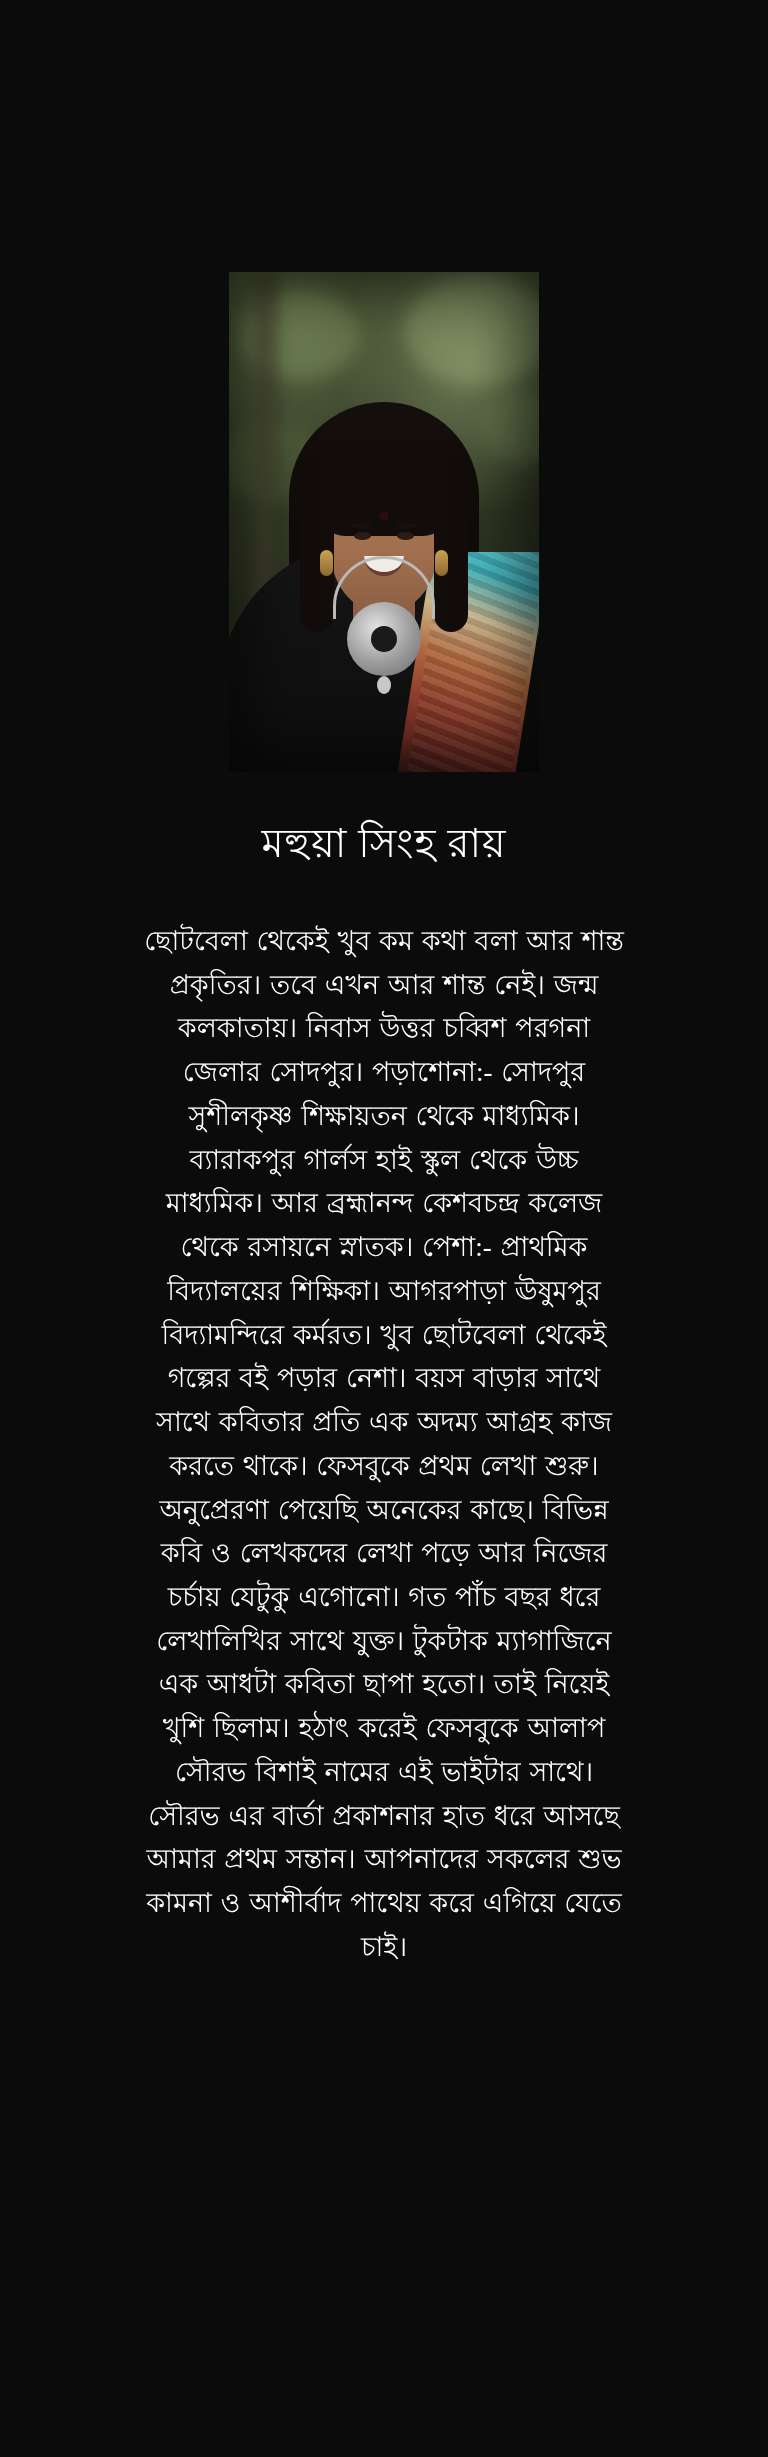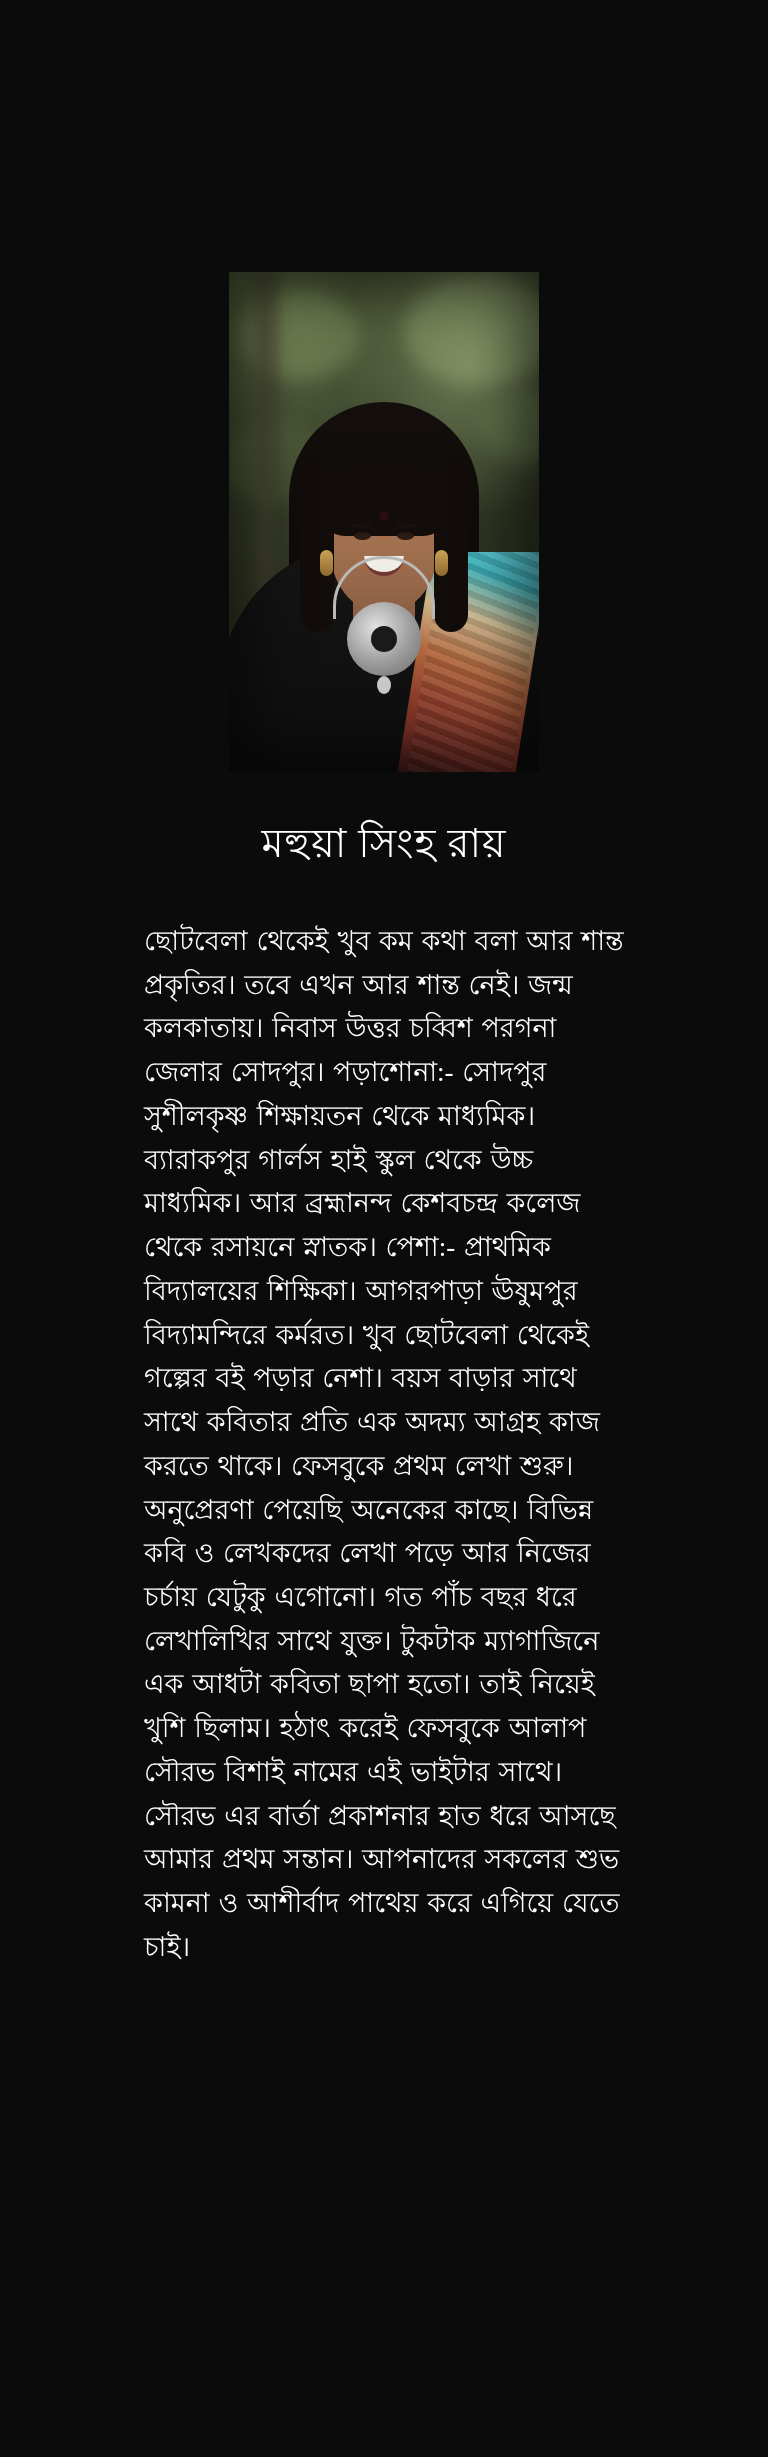--- a/index.html
+++ b/index.html
@@ -252,20 +252,21 @@
     font-family: "Liberation Serif", "DejaVu Sans", serif;
     letter-spacing: 1px;
     line-height: 1.2;
   }
   .bio {
     position: absolute;
     left: 50%;
     transform: translateX(-50%);
     top: 920px;
     width: 480px;
+    text-align: center;
     color: #ffffff;
     font-size: 27px;
     line-height: 1.62;
     font-family: "Liberation Serif", "DejaVu Sans", serif;
     word-spacing: 2px;
   }
 </style>
 </head>
 <body>
 

